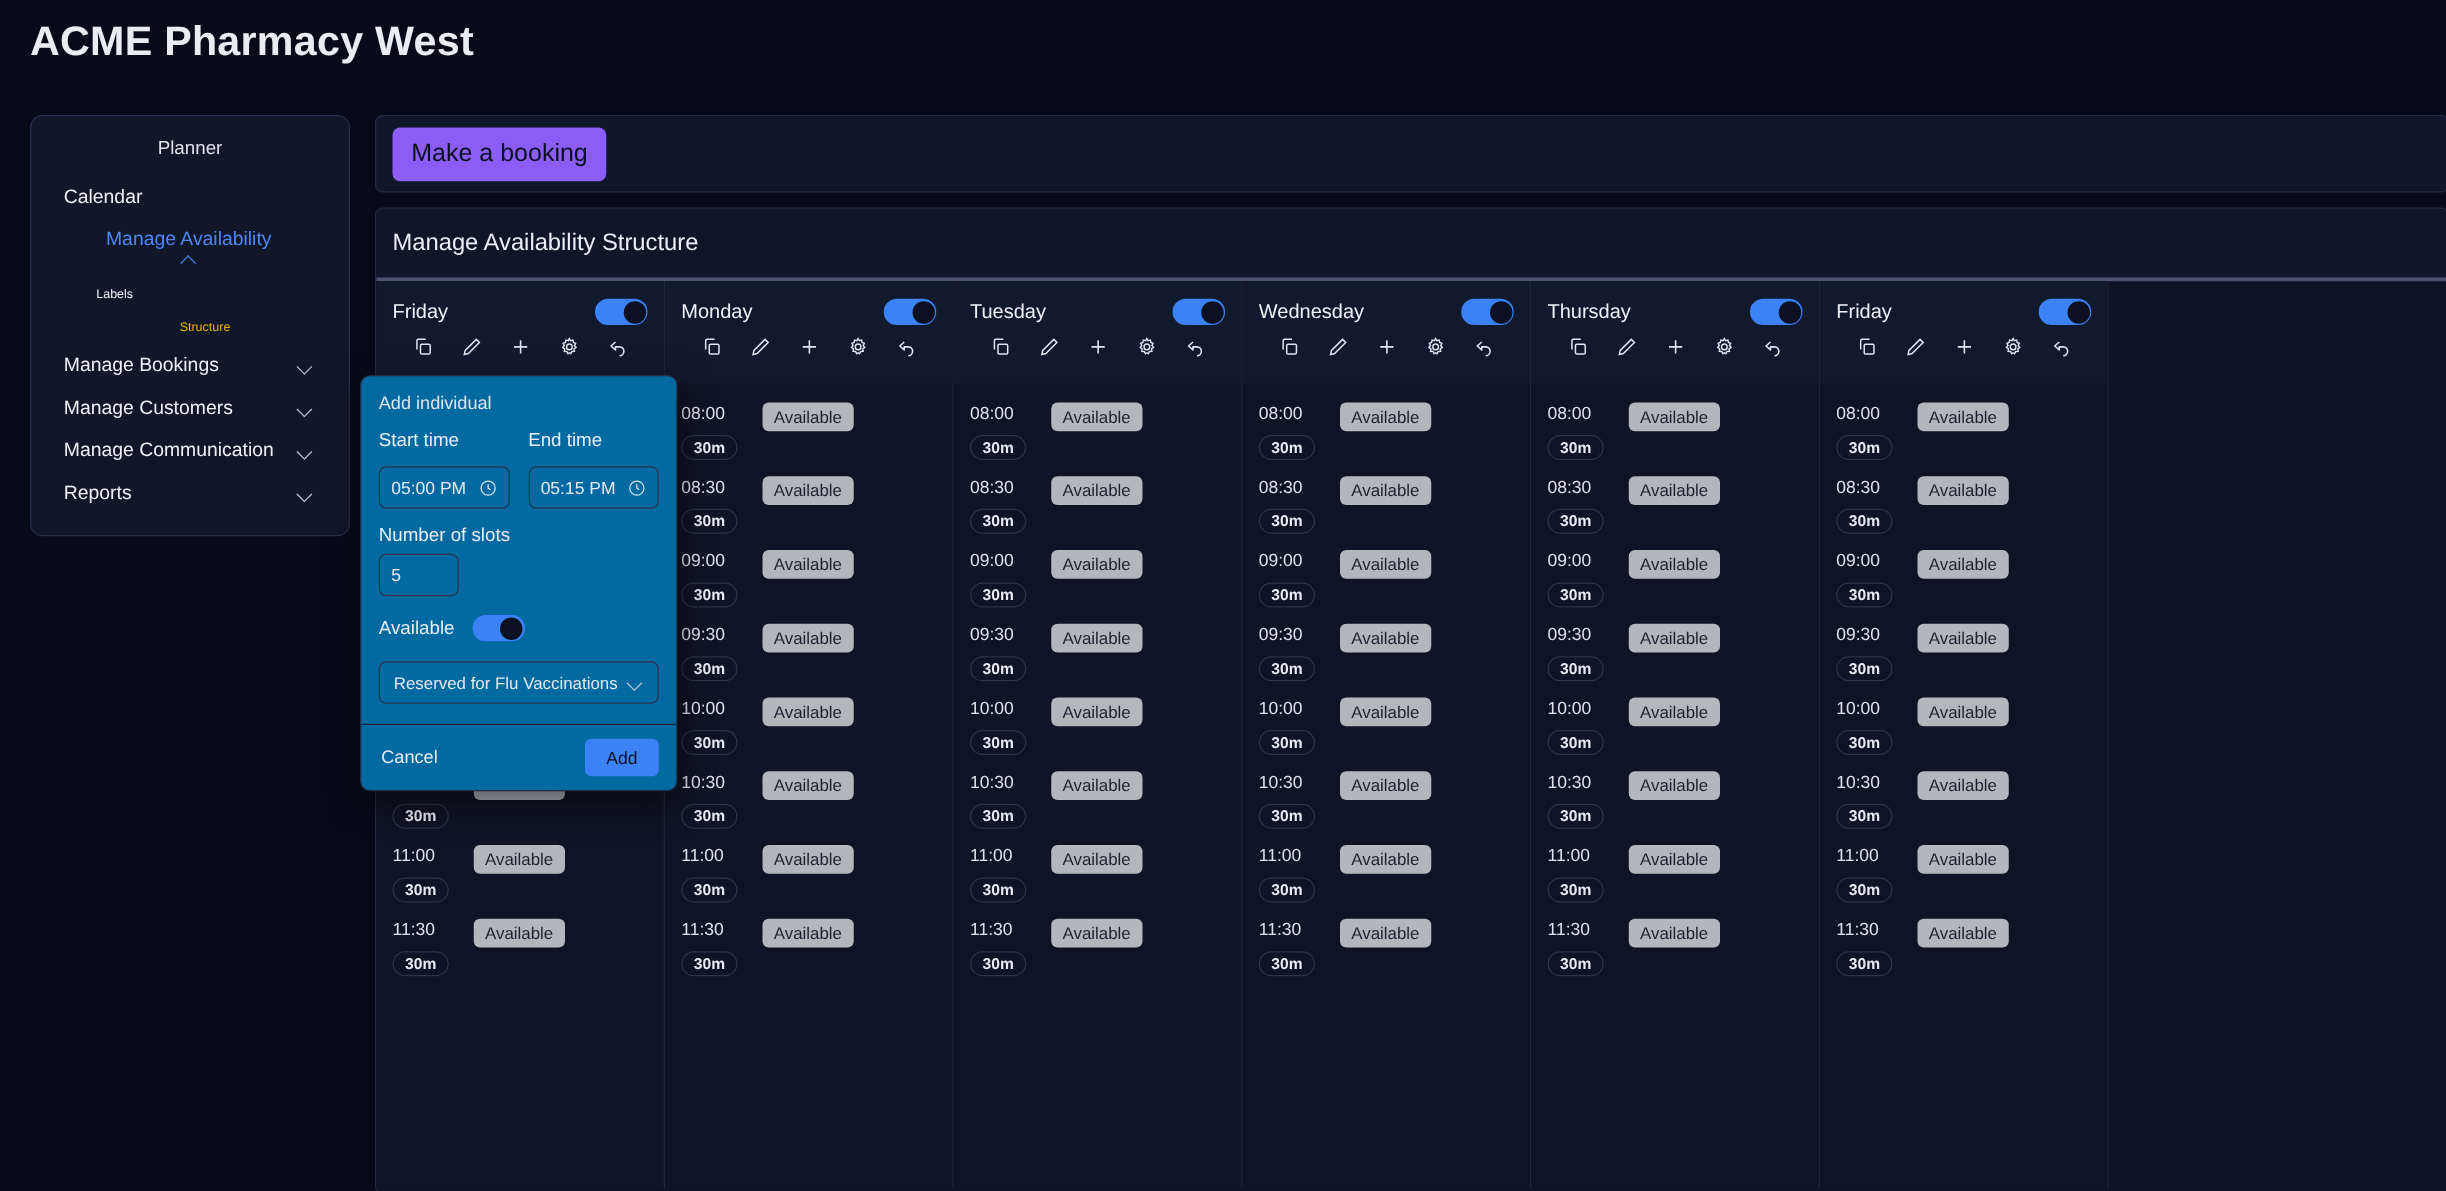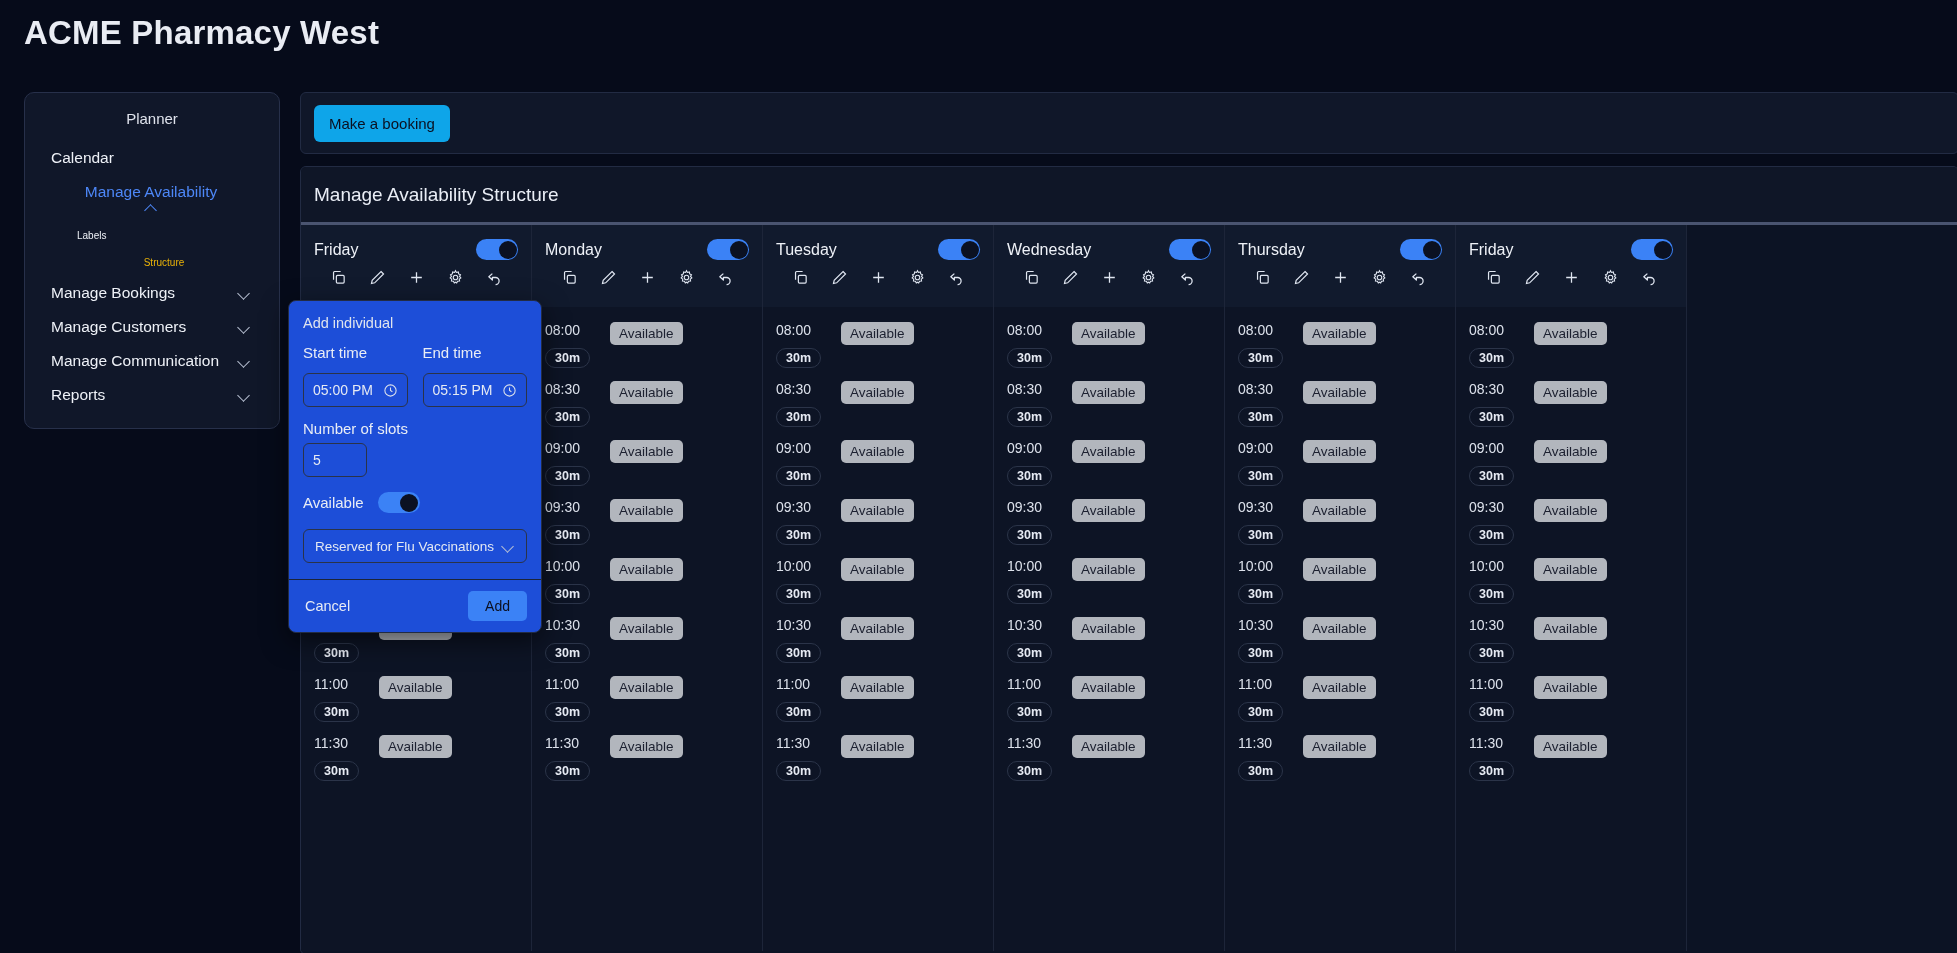--- a/index.html
+++ b/index.html
@@ -79,25 +79,25 @@
     right: -2px;
     height: 62px;
     background: #101729;
     border: 1px solid #222b43;
     border-radius: 6px;
     display: flex;
     align-items: center;
     padding-left: 13px;
   }
   .btn-primary {
-    background: #0ea5e9;
+    background: #8b5cf6;
     color: #0b1020;
     border: none;
     border-radius: 6px;
-    font-size: 15px;
+    font-size: 20px;
     font-family: "Liberation Sans", sans-serif;
     padding: 10px 15px;
     cursor: pointer;
   }
 
   .panel {
     position: absolute;
     left: 300px; top: 166px;
     right: -2px; bottom: -2px;
     background: #0c1324;
@@ -197,21 +197,21 @@
     margin-top: 1px;
     cursor: pointer;
     white-space: nowrap;
   }
 
   
   .popup {
     position: absolute;
     left: 288px; top: 300px;
     width: 254px;
-    background: #1d4ed8;
+    background: #0369a1;
     border: 1px solid #222b43;
     border-radius: 8px;
     z-index: 60;
     box-shadow: 0 8px 26px rgba(0,0,0,.55);
   }
   .popup-body { padding: 14px 14px 16px 14px; }
   .popup-title { font-size: 14.5px; color: #dfe4ee; margin-bottom: 13px; }
   .field-row { display: flex; gap: 15px; }
   .field { flex: 1; }
   .field-label {

